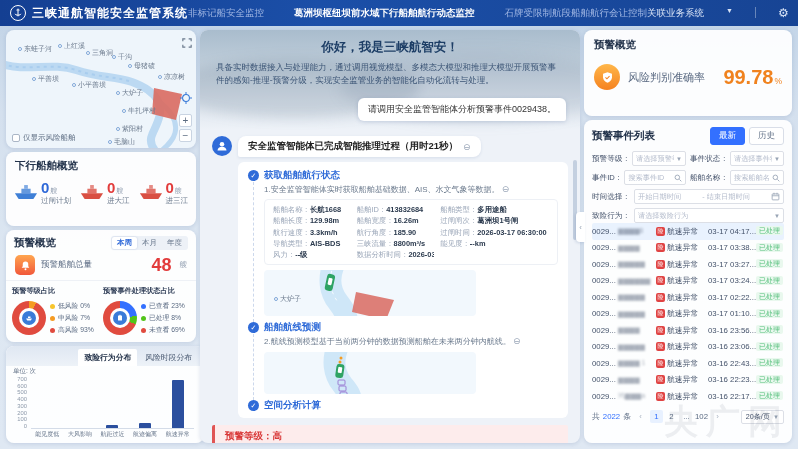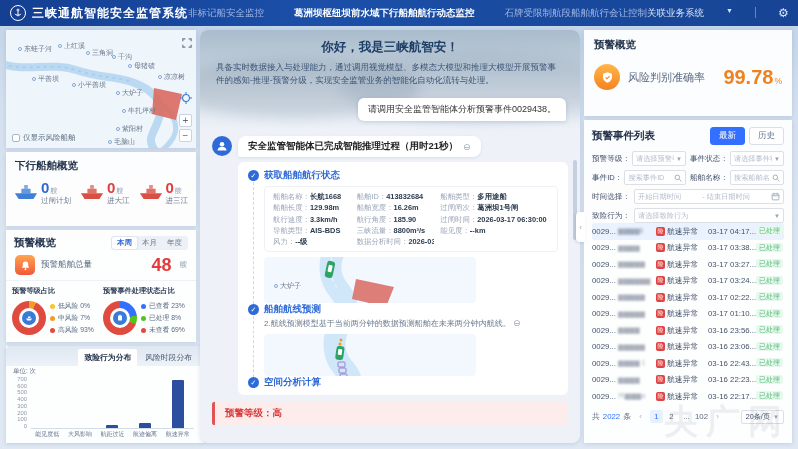--- a/index.html
+++ b/index.html
@@ -1,20 +1,20 @@
 <!DOCTYPE html>
 <html><head>
 <meta charset="utf-8">
 <style>
   *{margin:0;padding:0;box-sizing:border-box;}
   html,body{width:798px;height:449px;overflow:hidden;}
   body{font-family:"Liberation Sans","DejaVu Sans",sans-serif;}
   .app{position:relative;width:798px;height:449px;overflow:hidden;
        background:linear-gradient(180deg,#bfd2e6 0%,#d4e0ee 25%,#dde7f2 60%,#dfe8f3 100%);}
-  .card{position:absolute;background:rgba(255,255,255,.93);border-radius:0;
+  .card{position:absolute;background:rgba(255,255,255,.93);border-radius:8px;
         box-shadow:0 1px 4px rgba(30,60,120,.14);}
 
   
   .hdr{position:absolute;top:0;left:0;right:0;height:26px;display:flex;align-items:center;
        background:linear-gradient(90deg,#143f92,#1b4fa8 40%,#174494);color:#fff;padding:0 10px;z-index:50;}
   .hdr-left{display:flex;gap:6px;}
   .logo{width:16px;height:16px;border:1.4px solid #fff;border-radius:50%;display:flex;align-items:center;justify-content:center;}
   .app-title{font-size:12px;font-weight:bold;letter-spacing:1px;white-space:nowrap;}
   .hdr-nav{flex:1;display:flex;justify-content:center;gap:30px;}
   .nav-item{font-size:9.5px;color:#9db4e2;white-space:nowrap;cursor:pointer;}
@@ -98,21 +98,21 @@
   .user-bubble{position:absolute;z-index:3;right:14px;top:68px;background:#fff;border-radius:6px 6px 2px 6px;
         padding:5px 10px;font-size:9px;color:#333;box-shadow:0 1px 4px rgba(50,80,140,.2);}
   .chat{position:absolute;top:100px;bottom:0;left:0;right:0;padding:6px 12px 0;overflow:hidden;}
   .agent-row{display:flex;align-items:flex-start;gap:6px;}
   .avatar{width:20px;height:20px;border-radius:50%;background:#2f6bd8;display:flex;align-items:center;justify-content:center;flex:none;}
   .agent-pill{background:#fff;border-radius:8px 8px 8px 2px;padding:4px 10px;font-size:9.5px;font-weight:bold;color:#222;
         box-shadow:0 1px 3px rgba(50,80,140,.12);display:flex;align-items:center;gap:5px;}
   .minus-ico{color:#9aa6b8;font-weight:normal;font-size:9px;cursor:pointer;}
   .reply-card{margin:5px 0 0 26px;background:#fff;border-radius:6px;padding:7px 10px 6px;position:relative;}
   .step{position:relative;padding-left:16px;}
-  .step + .step{}
+  .step + .step{margin-top:5px;}
   .tl-line{position:absolute;left:5px;top:13px;bottom:-6px;border-left:1px dashed #ccd8ec;}
   .check{position:absolute;left:0;top:1px;width:11px;height:11px;border-radius:50%;background:#2f6bd8;color:#fff;
         font-size:7px;display:flex;align-items:center;justify-content:center;z-index:2;}
   .step-title{font-size:9.5px;font-weight:bold;color:#2f6bd8;}
   .step-desc{font-size:8px;color:#6b7a8d;margin-top:2px;}
   .fields{border:1px solid #edf0f5;border-radius:4px;margin-top:4px;padding:5px 8px;display:grid;
         grid-template-columns:1fr 1fr 1.4fr;column-gap:6px;row-gap:2px;}
   .field{font-size:7.4px;color:#9aa6b8;white-space:nowrap;overflow:hidden;line-height:1.25;}
   .field b{color:#2b3a4e;font-weight:bold;}
   .map-snip{margin-top:5px;width:212px;height:46px;border-radius:4px;background:#f2f8fd;position:relative;overflow:hidden;}
@@ -398,20 +398,21 @@
         <span class="agent-pill">
           <span>安全监管智能体已完成智能推理过程（用时21秒）</span>
           <span class="minus-ico">⊖</span>
         </span>
       </div>
       <div class="reply-card">
         <div class="step">
           <span class="tl-line"></span>
           <span class="check">✓</span>
           <div class="step-title">获取船舶航行状态</div>
+          <div class="step-desc"><span>1.安全监管智能体实时获取船舶基础数据、AIS、水文气象等数据。</span> <span class="minus-ico">⊖</span></div>
           <div class="fields">
               <div class="field">船舶名称：<b>长航1668</b></div>
               <div class="field">船舶ID：<b>413832684</b></div>
               <div class="field">船舶类型：<b>多用途船</b></div>
               <div class="field">船舶长度：<b>129.98m</b></div>
               <div class="field">船舶宽度：<b>16.26m</b></div>
               <div class="field">过闸闸次：<b>葛洲坝1号闸</b></div>
               <div class="field">航行速度：<b>3.3km/h</b></div>
               <div class="field">航行角度：<b>185.90</b></div>
               <div class="field">过闸时间：<b>2026-03-17 06:30:00</b></div>

